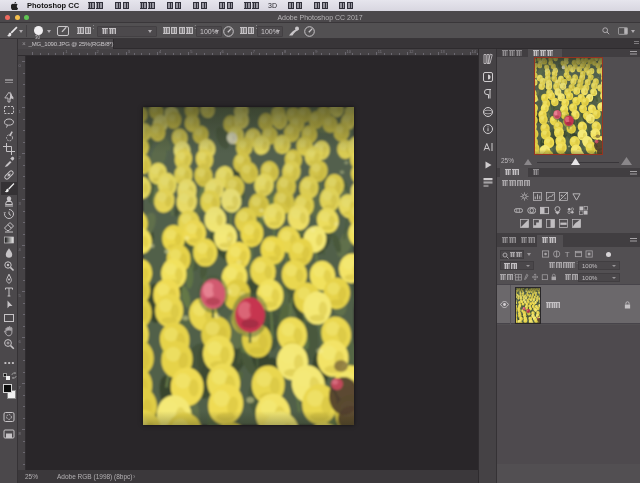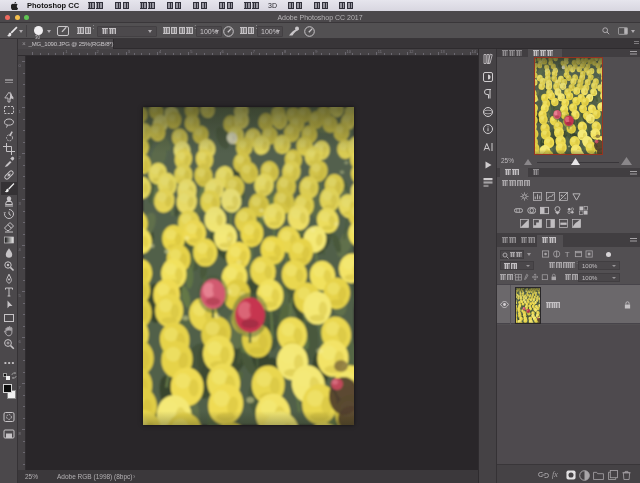--- a/index.html
+++ b/index.html
@@ -1330,37 +1330,12 @@
         <use href="#tf"></use>
       </svg>
   <span class="abs" style="left:49px;top:16.5px"><i class="cw" style="width:6.2px;height:6.2px"></i><i class="cw" style="width:6.2px;height:6.2px"></i></span>
   <svg class="abs" style="left:127px;top:16px" width="7" height="8" viewBox="0 0 8 9">
         <rect x="1" y="4" width="6" height="4.5" fill="#c5c2c5"></rect>
         <path d="M2.2 4V2.6a1.8 1.8 0 0 1 3.6 0V4" fill="none" stroke="#c5c2c5"></path>
       </svg>
  </div>
  <div class="abs" style="left:0;top:92px;width:143px;height:139px;background:#4e4a4e"></div>
 
- <div class="abs" style="left:0;top:231px;width:143px;height:19px;background:#454245;border-top:1px solid #393639">
-  <svg class="abs" style="left:41px;top:6px" width="11" height="8" viewBox="0 0 11 8">
-        <path d="M4.5 5.5h-2a2 2 0 1 1 0-4h2M6.5 2.5h2a2 2 0 1 1 0 4h-2M3.5 4h4" fill="none" stroke="#a8a5a8" stroke-width=".9"></path>
-      </svg>
-  <text class="abs" style="left:55px;top:5px;font-size:8px;font-style:italic;color:#a8a5a8;font-family:'Liberation Serif',serif">fx</text>
-  <svg class="abs" style="left:69px;top:5px" width="10" height="10" viewBox="0 0 11 11">
-        <rect x="0.5" y="0.5" width="10" height="10" rx="2" fill="#e2e0e2"></rect>
-        <circle cx="5.5" cy="5.5" r="2.8" fill="#454245"></circle>
-      </svg>
-  <svg class="abs" style="left:82px;top:4.5px" width="11" height="11" viewBox="0 0 11 11">
-        <circle cx="5.5" cy="5.5" r="4.8" fill="none" stroke="#a8a5a8"></circle>
-        <path d="M5.5.7a4.8 4.8 0 0 1 0 9.6z" fill="#a8a5a8"></path>
-      </svg>
-  <svg class="abs" style="left:96px;top:5.5px" width="11" height="9" viewBox="0 0 12 10">
-        <path d="M.5 9.5v-8h3.5l1 1.5h6.5v6.5z" fill="none" stroke="#a8a5a8" stroke-width=".9"></path>
-      </svg>
-  <svg class="abs" style="left:111px;top:5px" width="10" height="10" viewBox="0 0 11 11">
-        <rect x="2.5" y="0.5" width="8" height="8" fill="none" stroke="#a8a5a8" stroke-width=".9"></rect>
-        <path d="M2.5 2.5h-2v8h8v-2" fill="none" stroke="#a8a5a8" stroke-width=".9"></path>
-      </svg>
-  <svg class="abs" style="left:125px;top:4.5px" width="9" height="10" viewBox="0 0 10 11">
-        <path d="M1.5 3h7l-.6 7.5H2.1z" fill="none" stroke="#a8a5a8" stroke-width=".9"></path>
-        <path d="M.5 3h9M3.5 3V1.5h3V3" fill="none" stroke="#a8a5a8" stroke-width=".9"></path>
-      </svg>
- </div>
 </div>
 </body></html>

